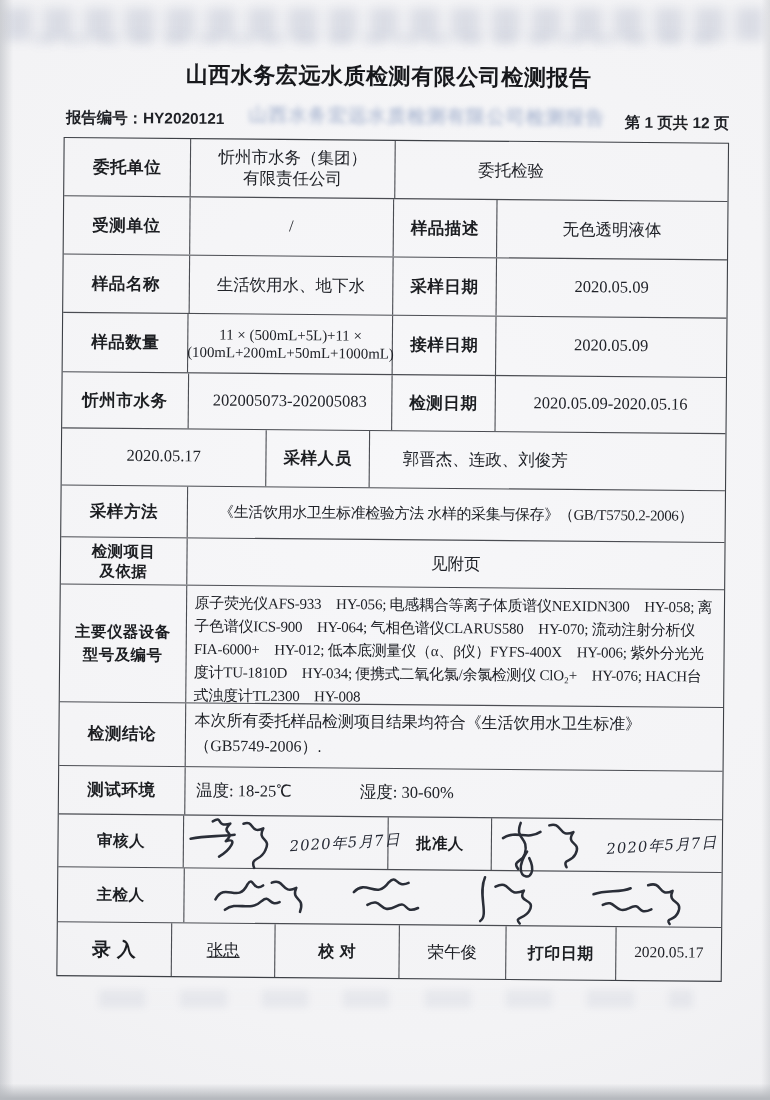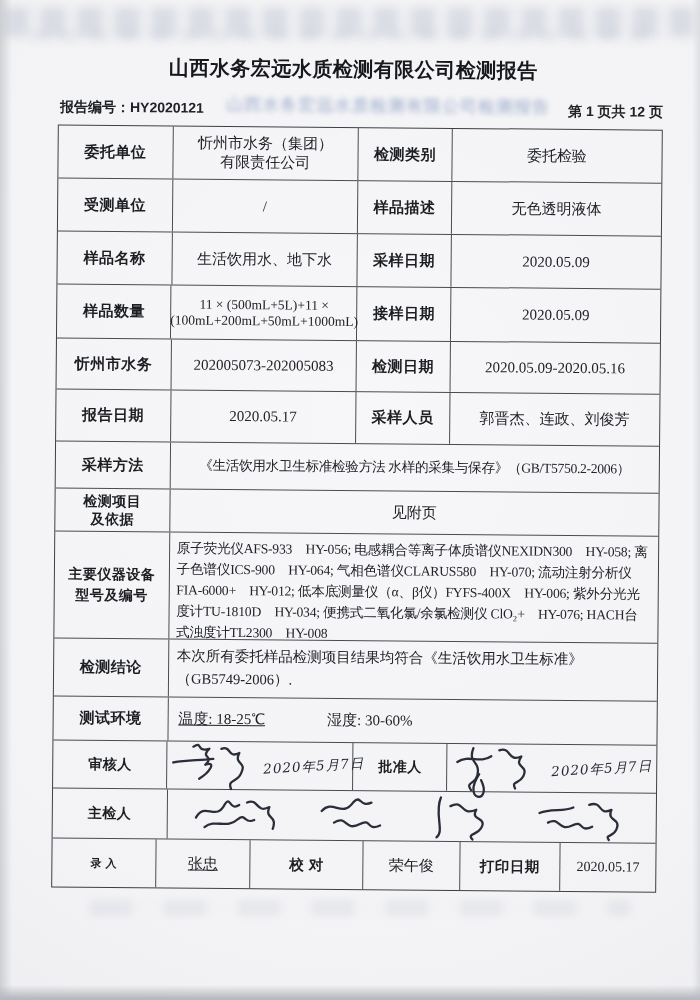--- a/index.html
+++ b/index.html
@@ -48,21 +48,21 @@
   .cm{width:490px;} 
   .left{justify-content:flex-start;text-align:left;}
   .top{align-items:flex-start;}
   .small{font-size:13.6px;line-height:1.55;letter-spacing:-0.2px;}
   .method{font-size:13.6px;letter-spacing:-0.3px;white-space:nowrap;}
   .concl{font-size:14.5px;line-height:1.6;}
   
   .b1{width:104px;}.b2{width:95px;text-decoration:underline;}.b3{width:113px;}.b4{width:97px;}.b5{width:101px;}.b6{width:95px;}
   
   .env{display:flex;width:100%;align-items:center;}
-  .env .t{margin-left:6px;text-decoration:underline;}
+  .env .t{margin-left:6px;}
   .env .h{margin-left:62px;}
   
   .sig{overflow:visible;flex:none;}
   .sig path{stroke:#2a2e38;stroke-width:2.3;fill:none;stroke-linecap:round;stroke-linejoin:round;}
   .hand{font-family:"DejaVu Serif", serif;font-style:italic;font-size:13.5px;color:#242833;
     letter-spacing:1px;transform:rotate(-4deg);white-space:nowrap;flex:none;}
   .sigcell{justify-content:flex-start;padding-left:2px;gap:2px;}
   .inspectors{display:flex;width:100%;justify-content:space-between;align-items:center;padding:0 18px;box-sizing:border-box;}
 </style>
 </head>
@@ -84,21 +84,20 @@
       <span><span>报告编号：</span><span>HY2020121</span></span>
       <span>第 1 页共 12 页</span>
     </div>
 
     <div class="report-table">
 
       <div class="tr" style="height:53px">
         <div class="td lbl c1">委托单位</div>
         <div class="td val c2 pre">忻州市水务（集团）
 有限责任公司</div>
-        <div class="td lbl c3">检测类别</div>
         <div class="td val c4 last">委托检验</div>
       </div>
 
       <div class="tr" style="height:53px">
         <div class="td lbl c1">受测单位</div>
         <div class="td val c2">/</div>
         <div class="td lbl c3">样品描述</div>
         <div class="td val c4 last">无色透明液体</div>
       </div>
 
@@ -118,21 +117,20 @@
       </div>
 
       <div class="tr" style="height:51px">
         <div class="td lbl c1">忻州市水务</div>
         <div class="td val c2">202005073-202005083</div>
         <div class="td lbl c3">检测日期</div>
         <div class="td val c4 last">2020.05.09-2020.05.16</div>
       </div>
 
       <div class="tr" style="height:52px">
-        <div class="td lbl c1">报告日期</div>
         <div class="td val c2">2020.05.17</div>
         <div class="td lbl c3">采样人员</div>
         <div class="td val c4 last">郭晋杰、连政、刘俊芳</div>
       </div>
 
       <div class="tr" style="height:47px">
         <div class="td lbl c1">采样方法</div>
         <div class="td val cm last method">《生活饮用水卫生标准检验方法 水样的采集与保存》（GB/T5750.2-2006）</div>
       </div>
 
@@ -206,21 +204,21 @@
             <svg class="sig" width="100" height="46" viewBox="0 0 100 46" style="transform:rotate(-3deg)">
               <path d="M6 16 C18 12 30 16 40 12"></path>
               <path d="M14 26 C26 20 24 36 38 30 C50 24 44 38 58 32"></path>
               <path d="M56 10 C70 6 64 22 78 16 C72 28 88 24 82 36 C78 44 70 40 74 46"></path>
             </svg>
           </div>
         </div>
       </div>
 
       <div class="tr" style="height:48px">
-        <div class="td lbl b1" style="font-size:11px">录 入</div>
+        <div class="td lbl b1" style="font-size:17px">录 入</div>
         <div class="td val b2">张忠</div>
         <div class="td lbl b3" style="font-size:14.5px">校 对</div>
         <div class="td val b4">荣午俊</div>
         <div class="td lbl b5" style="font-size:14.5px">打印日期</div>
         <div class="td val b6 last" style="font-size:14px">2020.05.17</div>
       </div>
 
     </div>
   </div>
 

